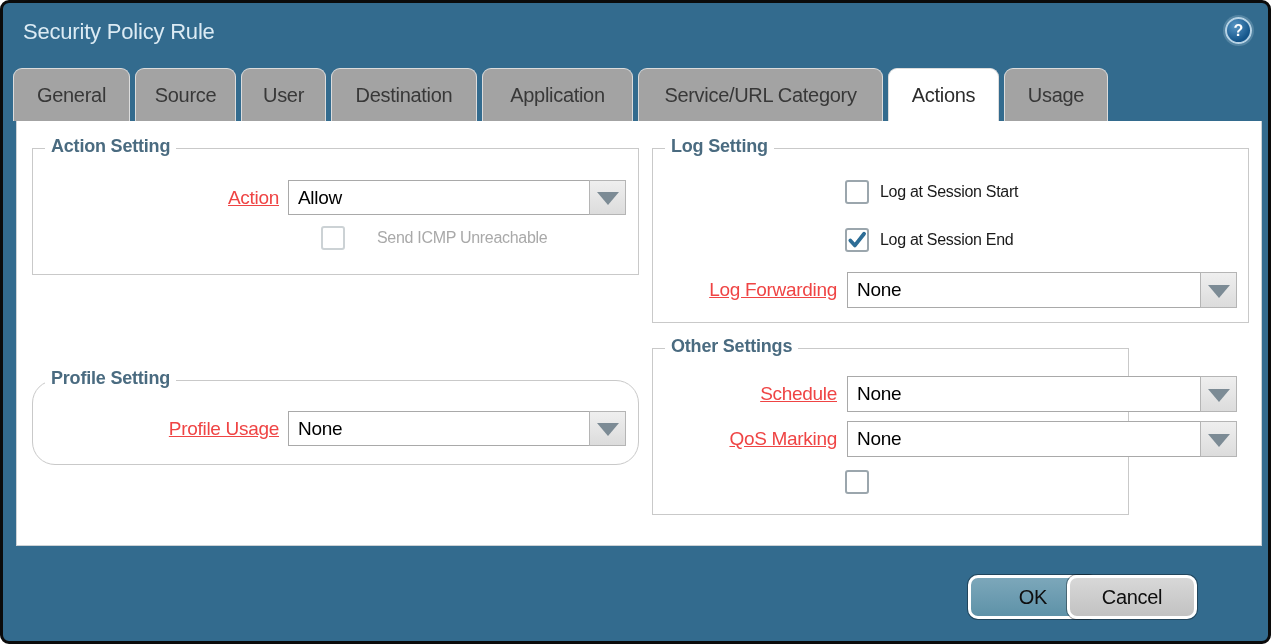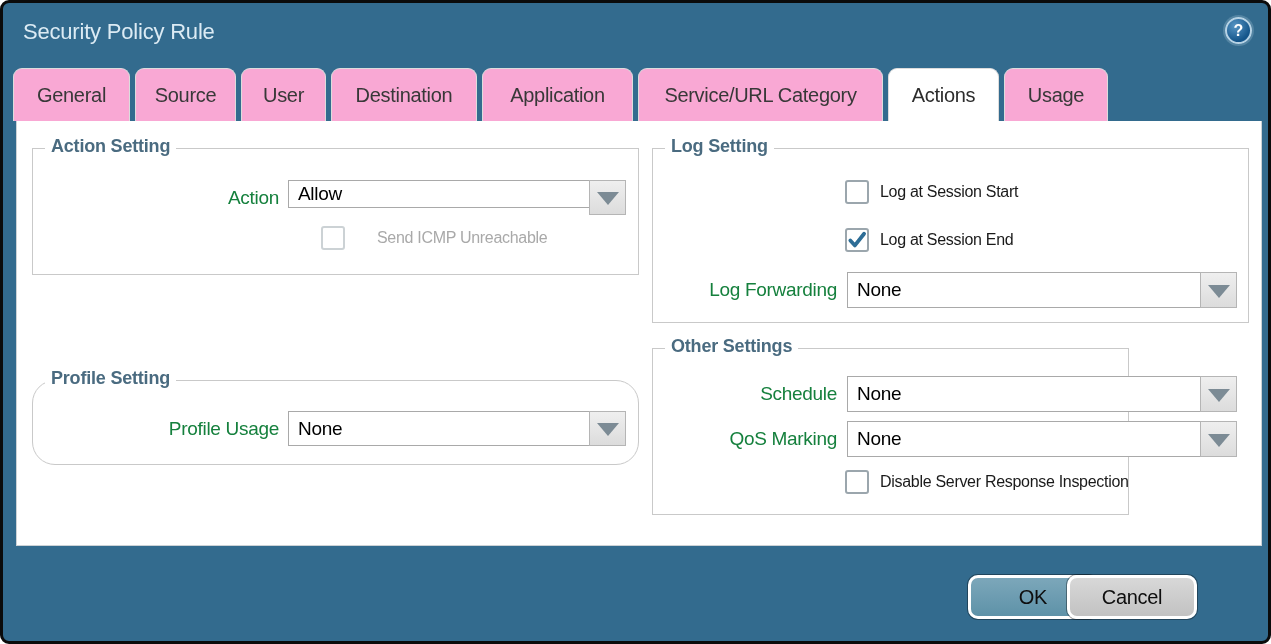--- a/index.html
+++ b/index.html
@@ -5,27 +5,27 @@
   html,body{margin:0;padding:0;background:#fff;}
   *{box-sizing:border-box;}
   .stage{position:relative;width:1271px;height:644px;font-family:"Liberation Sans",sans-serif;}
   .dialog{position:absolute;inset:0;background:#336b8e;border:3px solid #0b0b0b;border-radius:9px;overflow:hidden;}
   .title{position:absolute;left:20px;top:16px;font-size:22px;letter-spacing:-0.2px;color:#dcebf4;}
   .help{position:absolute;right:16px;top:14px;width:27px;height:27px;border-radius:50%;
         background:radial-gradient(circle at 35% 30%,#5795c4,#14558a 70%);
         border:2px solid #b7d3e5;box-shadow:0 0 0 2px rgba(183,211,229,.25);
         display:flex;align-items:center;justify-content:center;color:#fff;font-size:16px;font-weight:bold;}
   .tabbar{position:absolute;left:10px;top:65px;height:53px;display:flex;gap:5px;}
-  .tab{height:53px;background:#f9a8d4;border:1px solid #dcdcdc;border-bottom:none;border-radius:9px 9px 0 0;
+  .tab{height:53px;background:#a3a3a3;border:1px solid #dcdcdc;border-bottom:none;border-radius:9px 9px 0 0;
        display:flex;align-items:center;justify-content:center;font-size:20px;color:#383838;letter-spacing:-0.3px;}
   .tab.active{background:#ffffff;color:#2d2d2d;}
   .content{position:absolute;left:13px;top:118px;width:1246px;height:425px;background:#fff;border:1px solid #ccd2d6;border-top:none;}
   .group{position:absolute;border:1px solid #c9c9c9;}
   .legend{position:absolute;top:-13px;left:12px;background:#fff;padding:0 6px;font-size:18px;font-weight:bold;color:#4a6b80;letter-spacing:-0.2px;white-space:nowrap;}
-  .lbl{position:absolute;font-size:19px;color:#15803d;text-align:right;letter-spacing:-0.3px;white-space:nowrap;}
+  .lbl{position:absolute;font-size:19px;color:#ef4444;text-align:right;letter-spacing:-0.3px;white-space:nowrap;text-decoration:underline;}
   .field{position:absolute;background:#fff;border:1px solid #a9a9a9;font-size:19px;color:#000;
          display:flex;align-items:center;padding-left:9px;letter-spacing:-0.3px;}
   .ddbtn{position:absolute;background:linear-gradient(#efefef,#dcdcdc);border:1px solid #b5b5b5;
          display:flex;align-items:center;justify-content:center;cursor:pointer;}
   .tri{width:0;height:0;border-left:11px solid transparent;border-right:11px solid transparent;border-top:13px solid #7c8b95;margin-top:2px;}
   .cb{position:absolute;width:24px;height:24px;background:#fff;border:2px solid #9ba6ad;border-radius:3px;
       display:flex;align-items:center;justify-content:center;}
   .cb.disabled{border-color:#ccd2d5;}
   .cblbl{position:absolute;font-size:16px;color:#1a1a1a;line-height:24px;letter-spacing:-0.3px;white-space:nowrap;}
   .cblbl.disabled{color:#a9a9a9;}
@@ -53,21 +53,21 @@
       <div class="tab" style="width:245px">Service/URL Category</div>
       <div class="tab active" style="width:111px">Actions</div>
       <div class="tab" style="width:104px">Usage</div>
     </div>
 
     <div class="content">
 
       <div class="group" style="left:15px;top:27px;width:607px;height:127px;">
         <div class="legend">Action Setting</div>
         <div class="lbl" style="left:0;width:246px;top:31px;height:35px;line-height:35px;">Action</div>
-        <div class="field" style="left:255px;top:31px;width:302px;height:28px;">Allow</div>
+        <div class="field" style="left:255px;top:31px;width:302px;height:35px;">Allow</div>
         <div class="ddbtn" style="left:556px;top:31px;width:37px;height:35px;">
           <div class="tri"></div>
         </div>
         <div class="cb disabled" style="left:288px;top:77px;"></div>
         <div class="cblbl disabled" style="left:344px;top:77px;">Send ICMP Unreachable</div>
       </div>
 
       <div class="group" style="left:15px;top:259px;width:607px;height:85px;border-radius:23px;">
         <div class="legend">Profile Setting</div>
         <div class="lbl" style="left:0;width:246px;top:30px;height:35px;line-height:35px;">Profile Usage</div>
@@ -106,21 +106,20 @@
           <div class="tri"></div>
         </div>
 
         <div class="lbl" style="left:0;width:184px;top:72px;height:36px;line-height:36px;">QoS Marking</div>
         <div class="field" style="left:194px;top:72px;width:354px;height:36px;">None</div>
         <div class="ddbtn" style="left:547px;top:72px;width:37px;height:36px;">
           <div class="tri"></div>
         </div>
 
         <div class="cb" style="left:192px;top:121px;"></div>
-        <div class="cblbl" style="left:227px;top:121px;">Disable Server Response Inspection</div>
       </div>
 
     </div>
 
     <div class="btn btn-ok" style="left:965px;top:572px;">OK</div>
     <div class="btn btn-cancel" style="left:1064px;top:572px;">Cancel</div>
 
   </div>
 </div>
 

